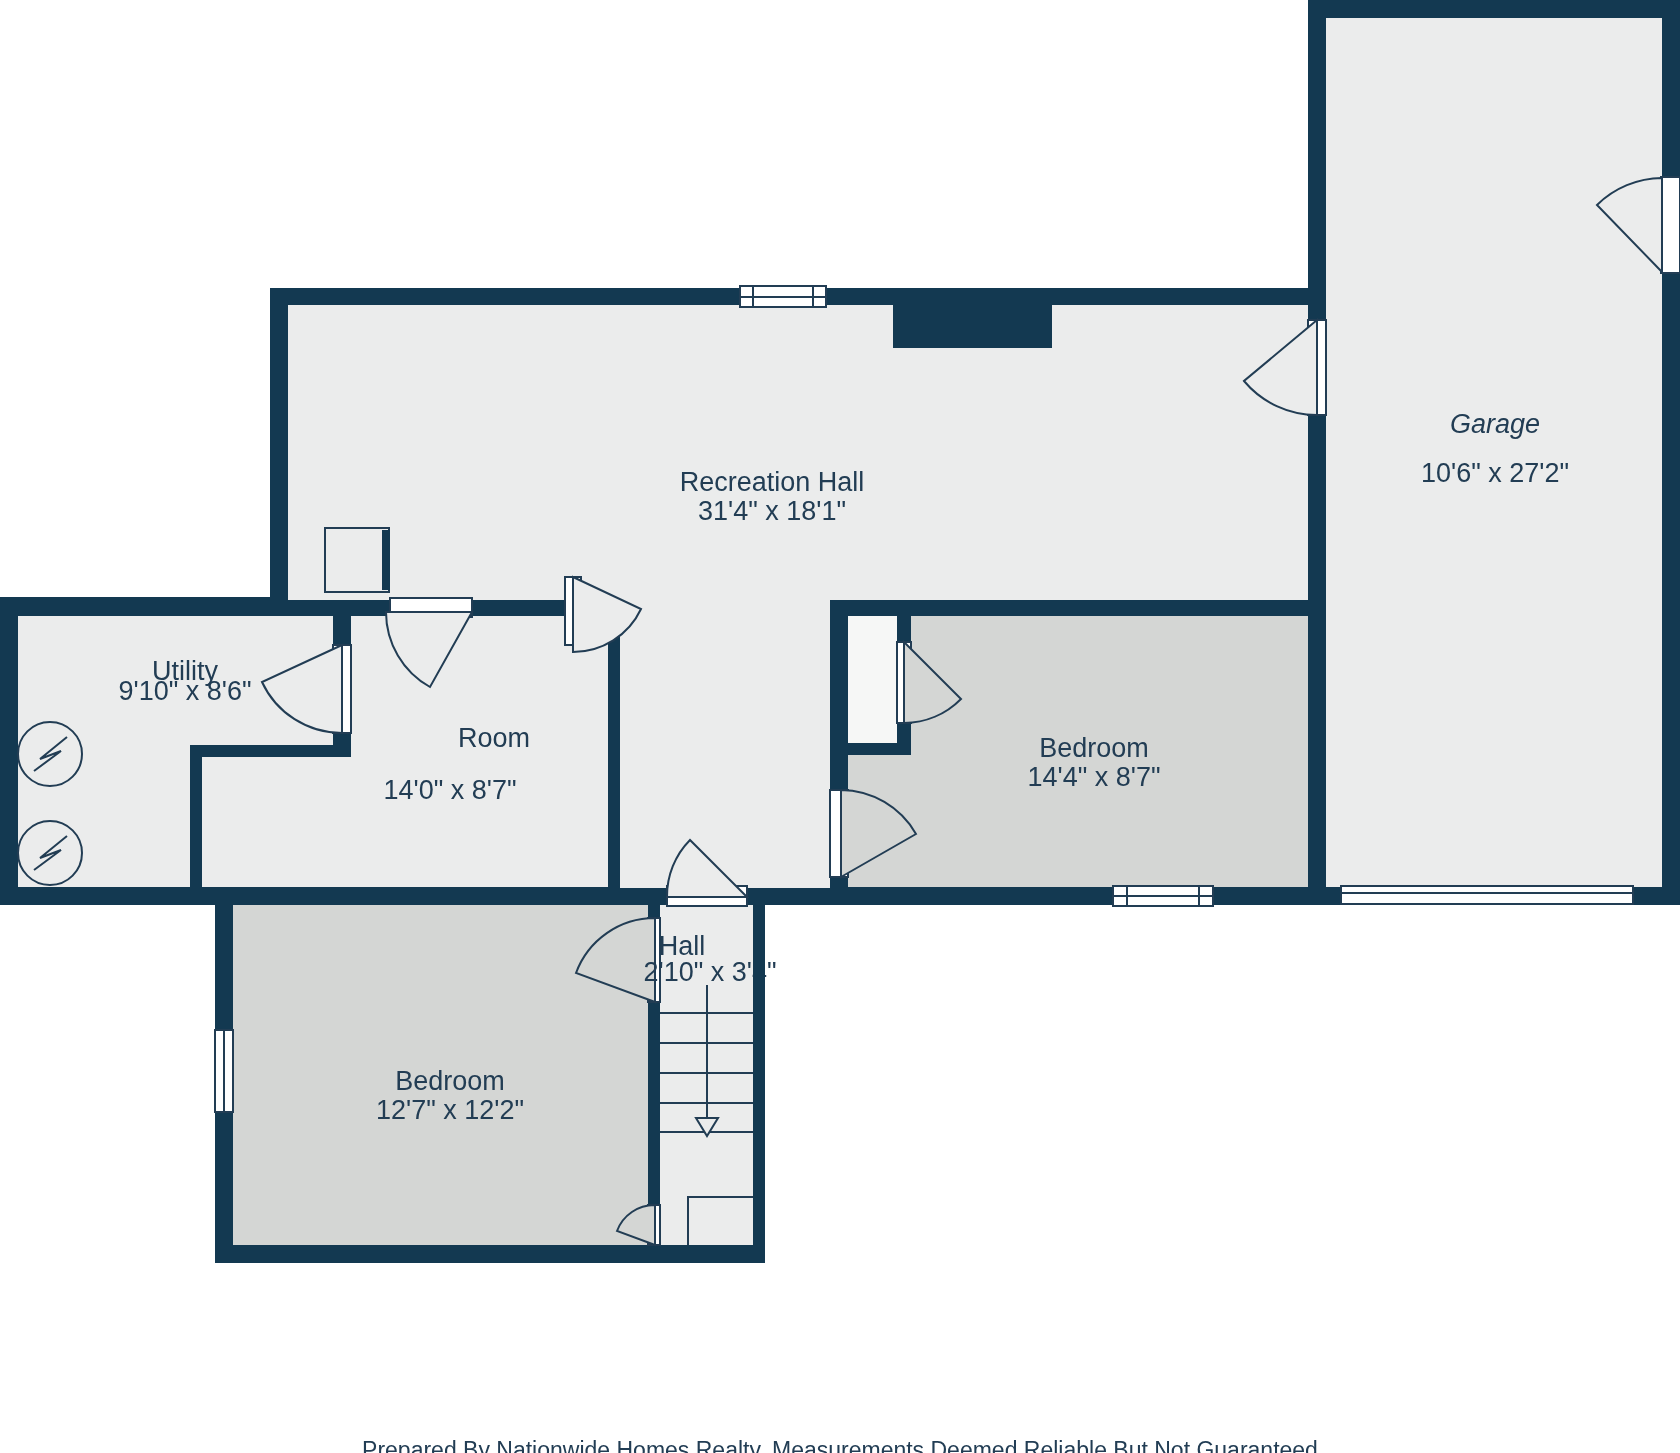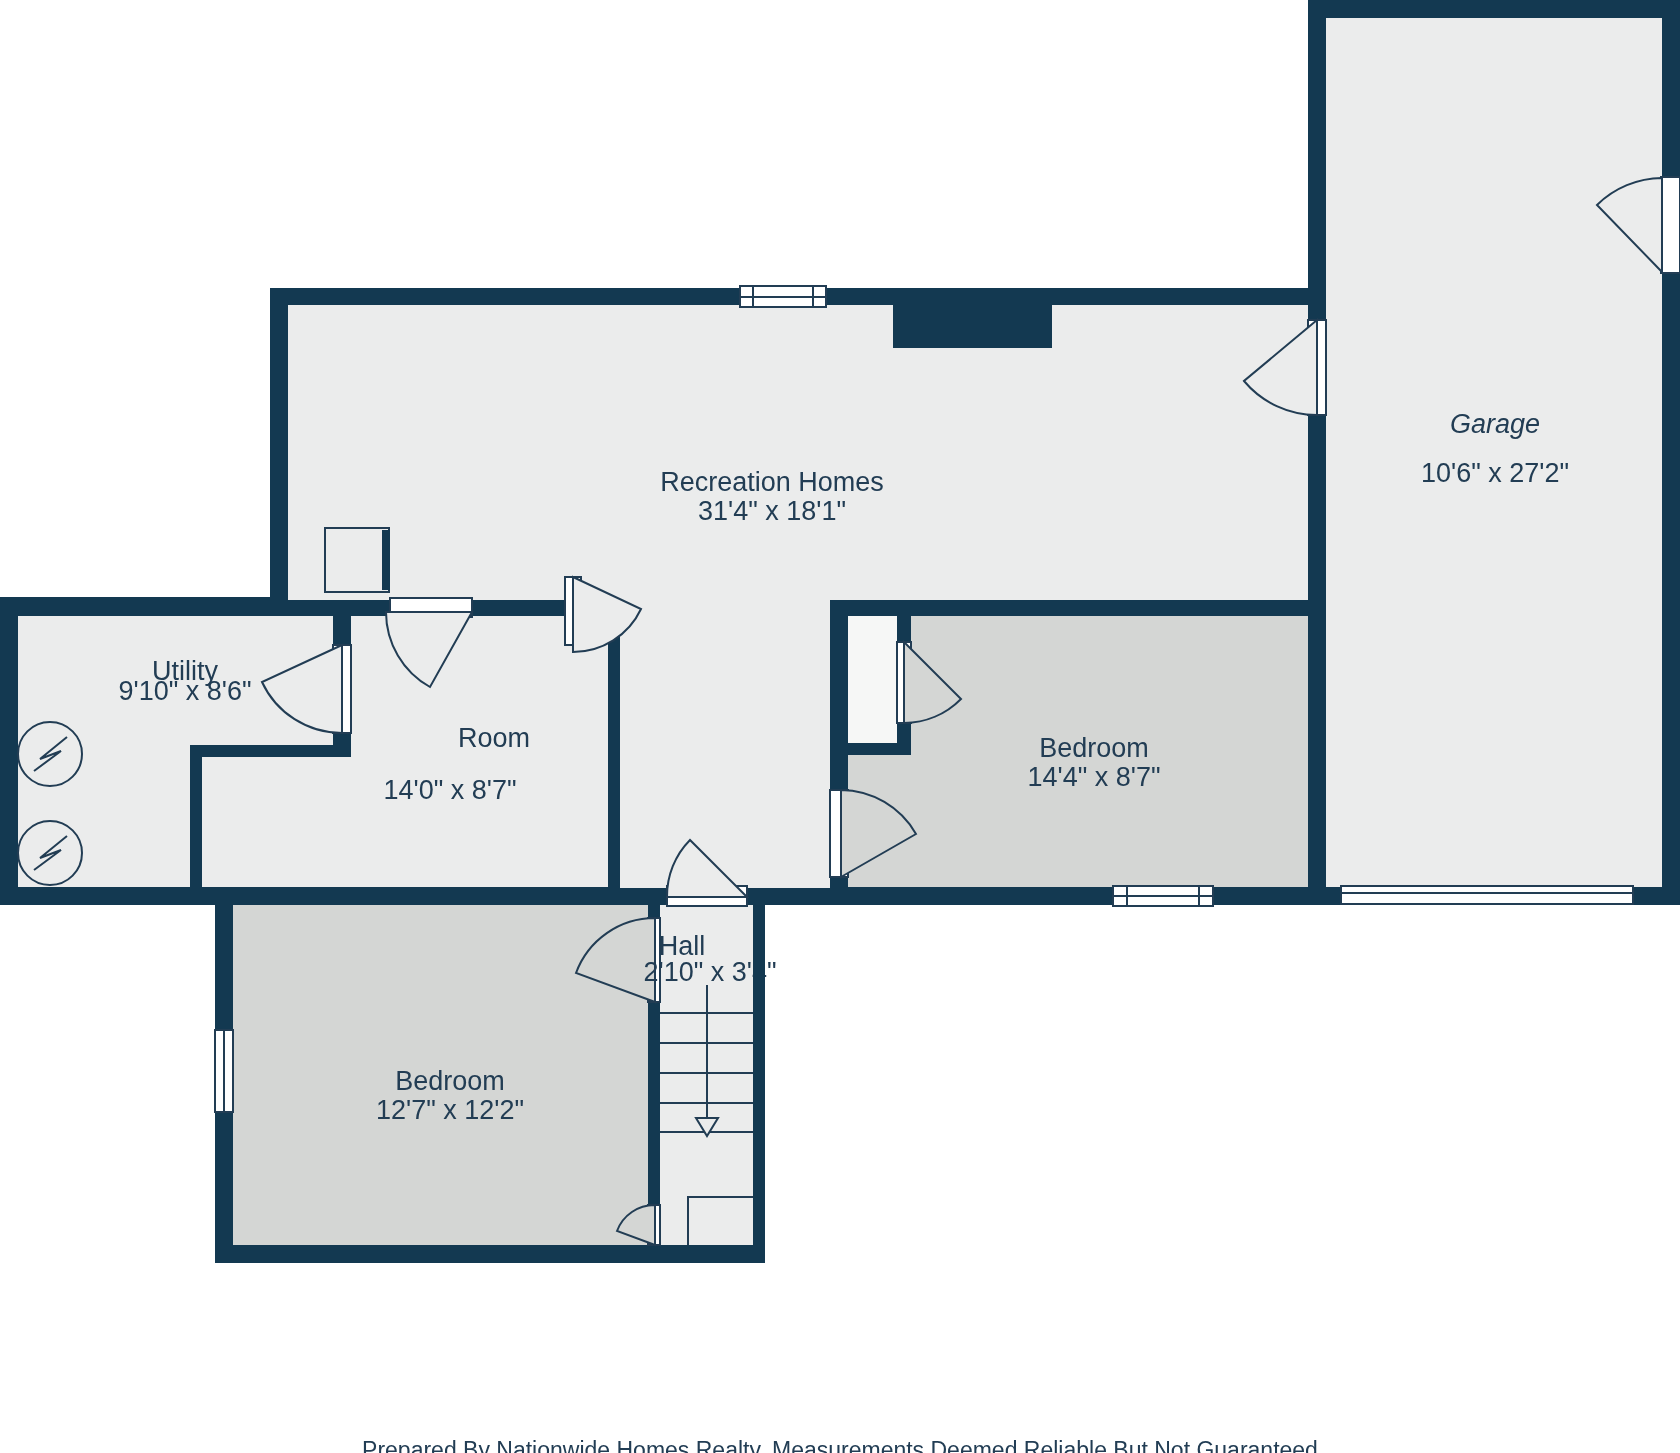--- a/index.html
+++ b/index.html
@@ -128,21 +128,21 @@
         <circle cx="50" cy="754" r="32"></circle>
         <polyline points="67,737 40,759 61,751 34,771"></polyline>
       </g>
       <g>
         <circle cx="50" cy="853" r="32"></circle>
         <polyline points="67,836 40,858 61,850 34,870"></polyline>
       </g>
     </g>
   </svg>
 
-  <div class="label" style="left:772px;  top:482px;">Recreation Homes</div>
+  <div class="label" style="left:772px;  top:482px;">Recreation Hall</div>
   <div class="label" style="left:772px;  top:511px;">31'4" x 18'1"</div>
 
   <div class="label" style="left:1495px; top:424px;font-style:italic;">Garage</div>
   <div class="label" style="left:1495px; top:473px;">10'6" x 27'2"</div>
 
   <div class="label" style="left:185px;  top:671px;">Utility</div>
   <div class="label" style="left:185px;  top:691px;">9'10" x 8'6"</div>
 
   <div class="label" style="left:450px;  top:738px;margin-left:44px;">Room</div>
   <div class="label" style="left:450px;  top:790px;">14'0" x 8'7"</div>

